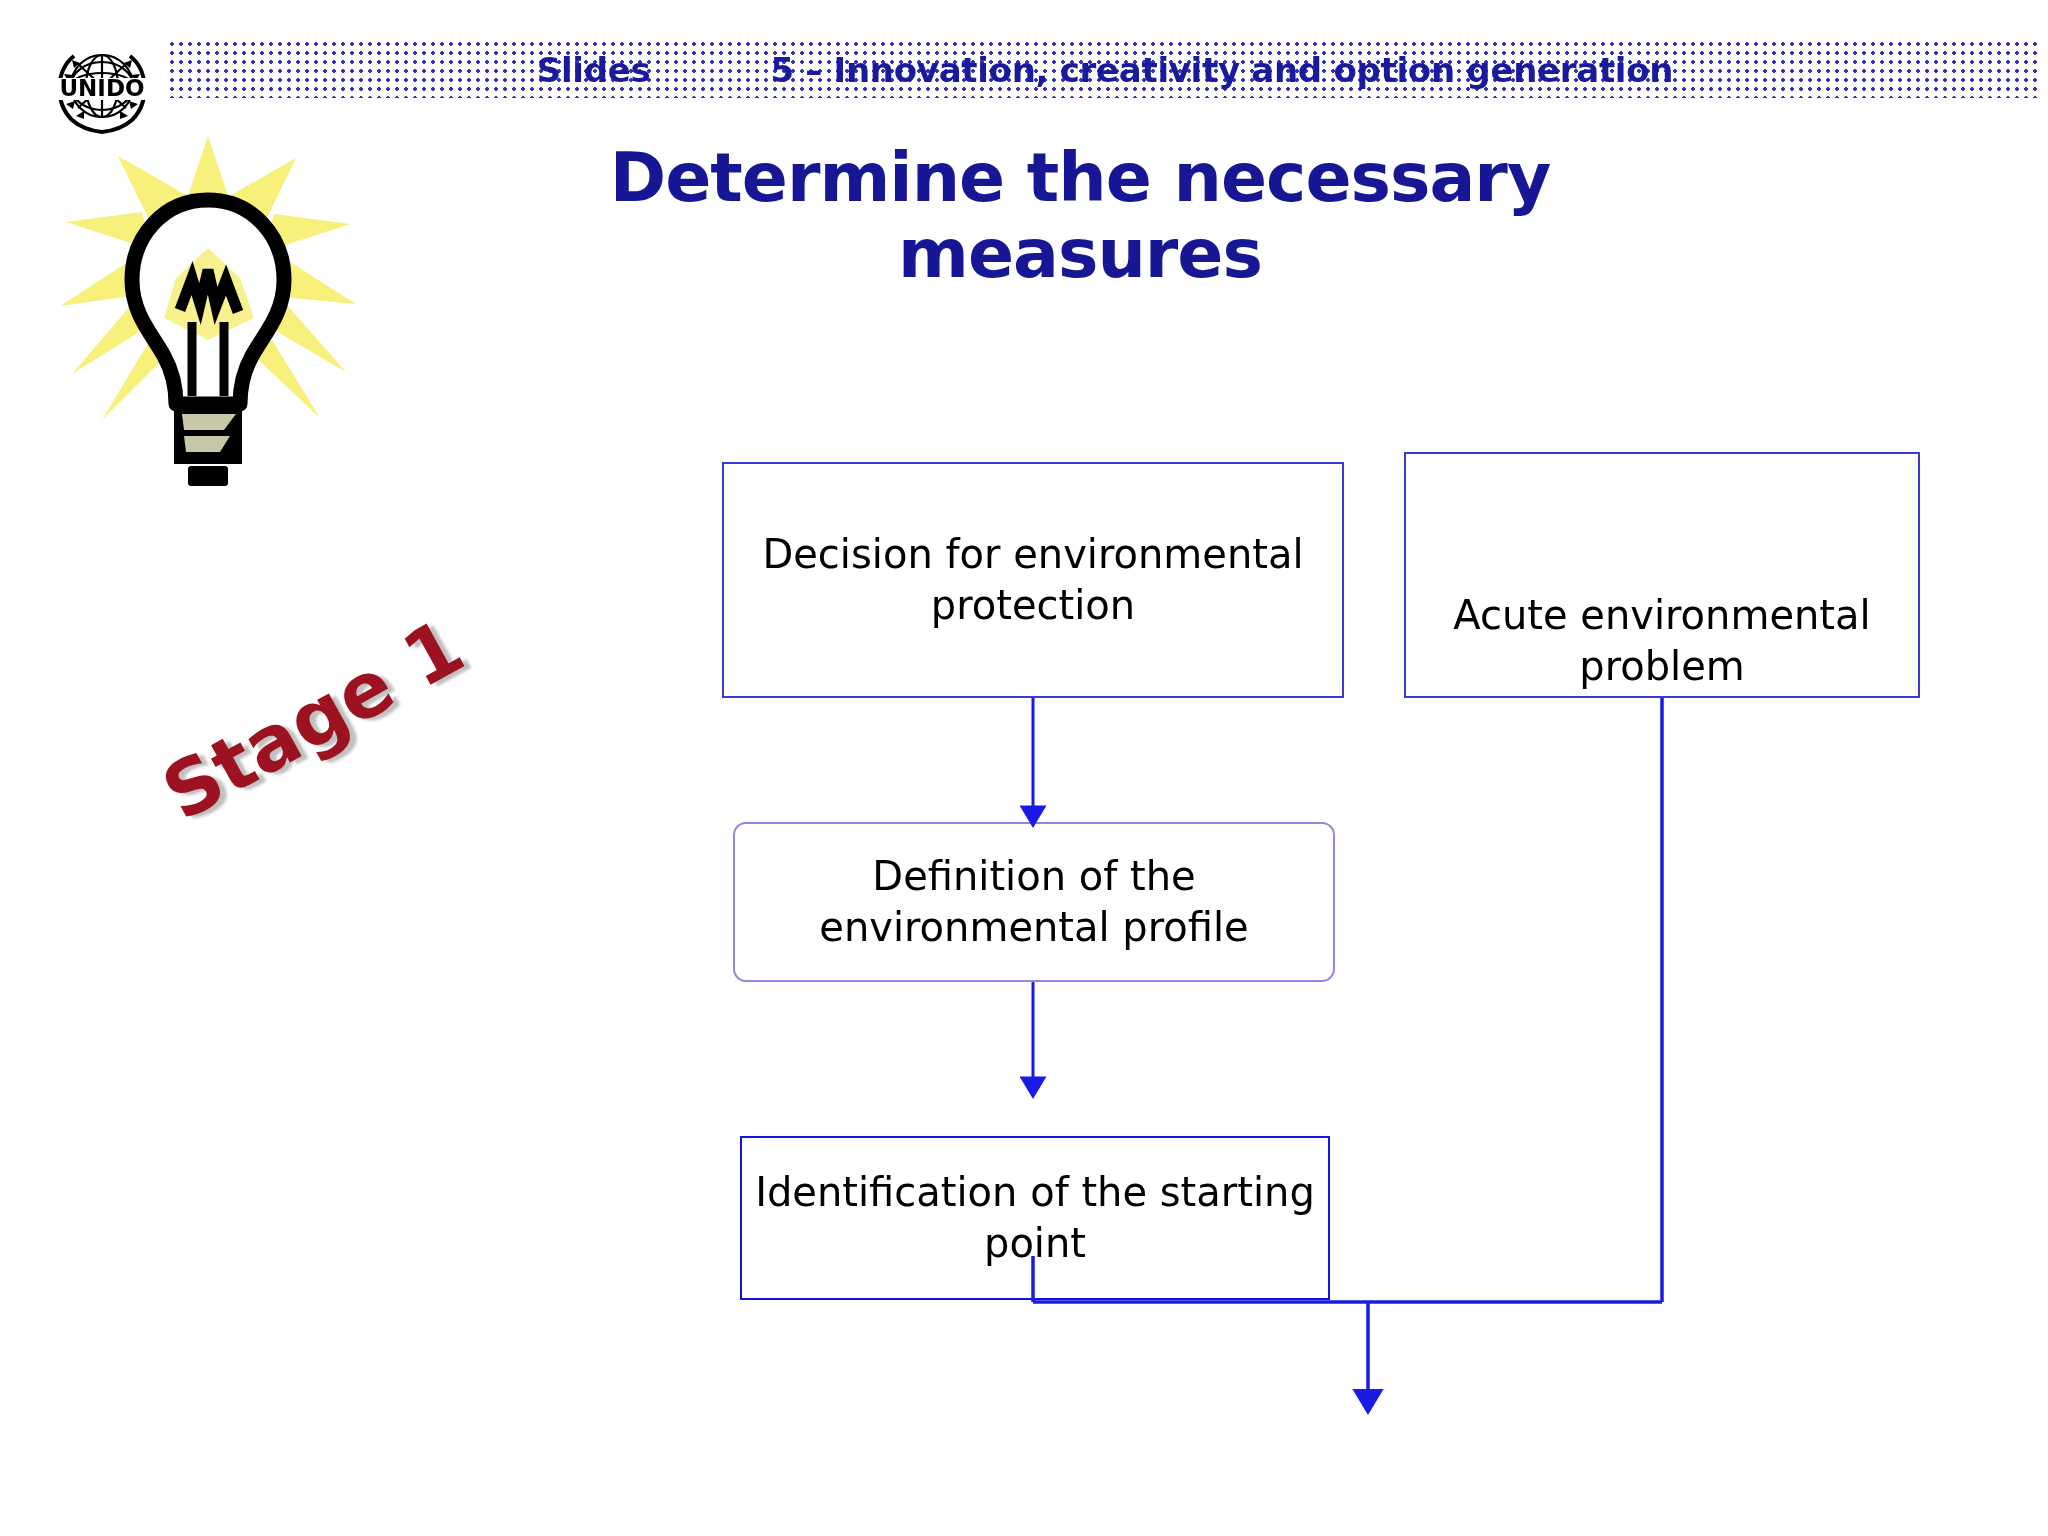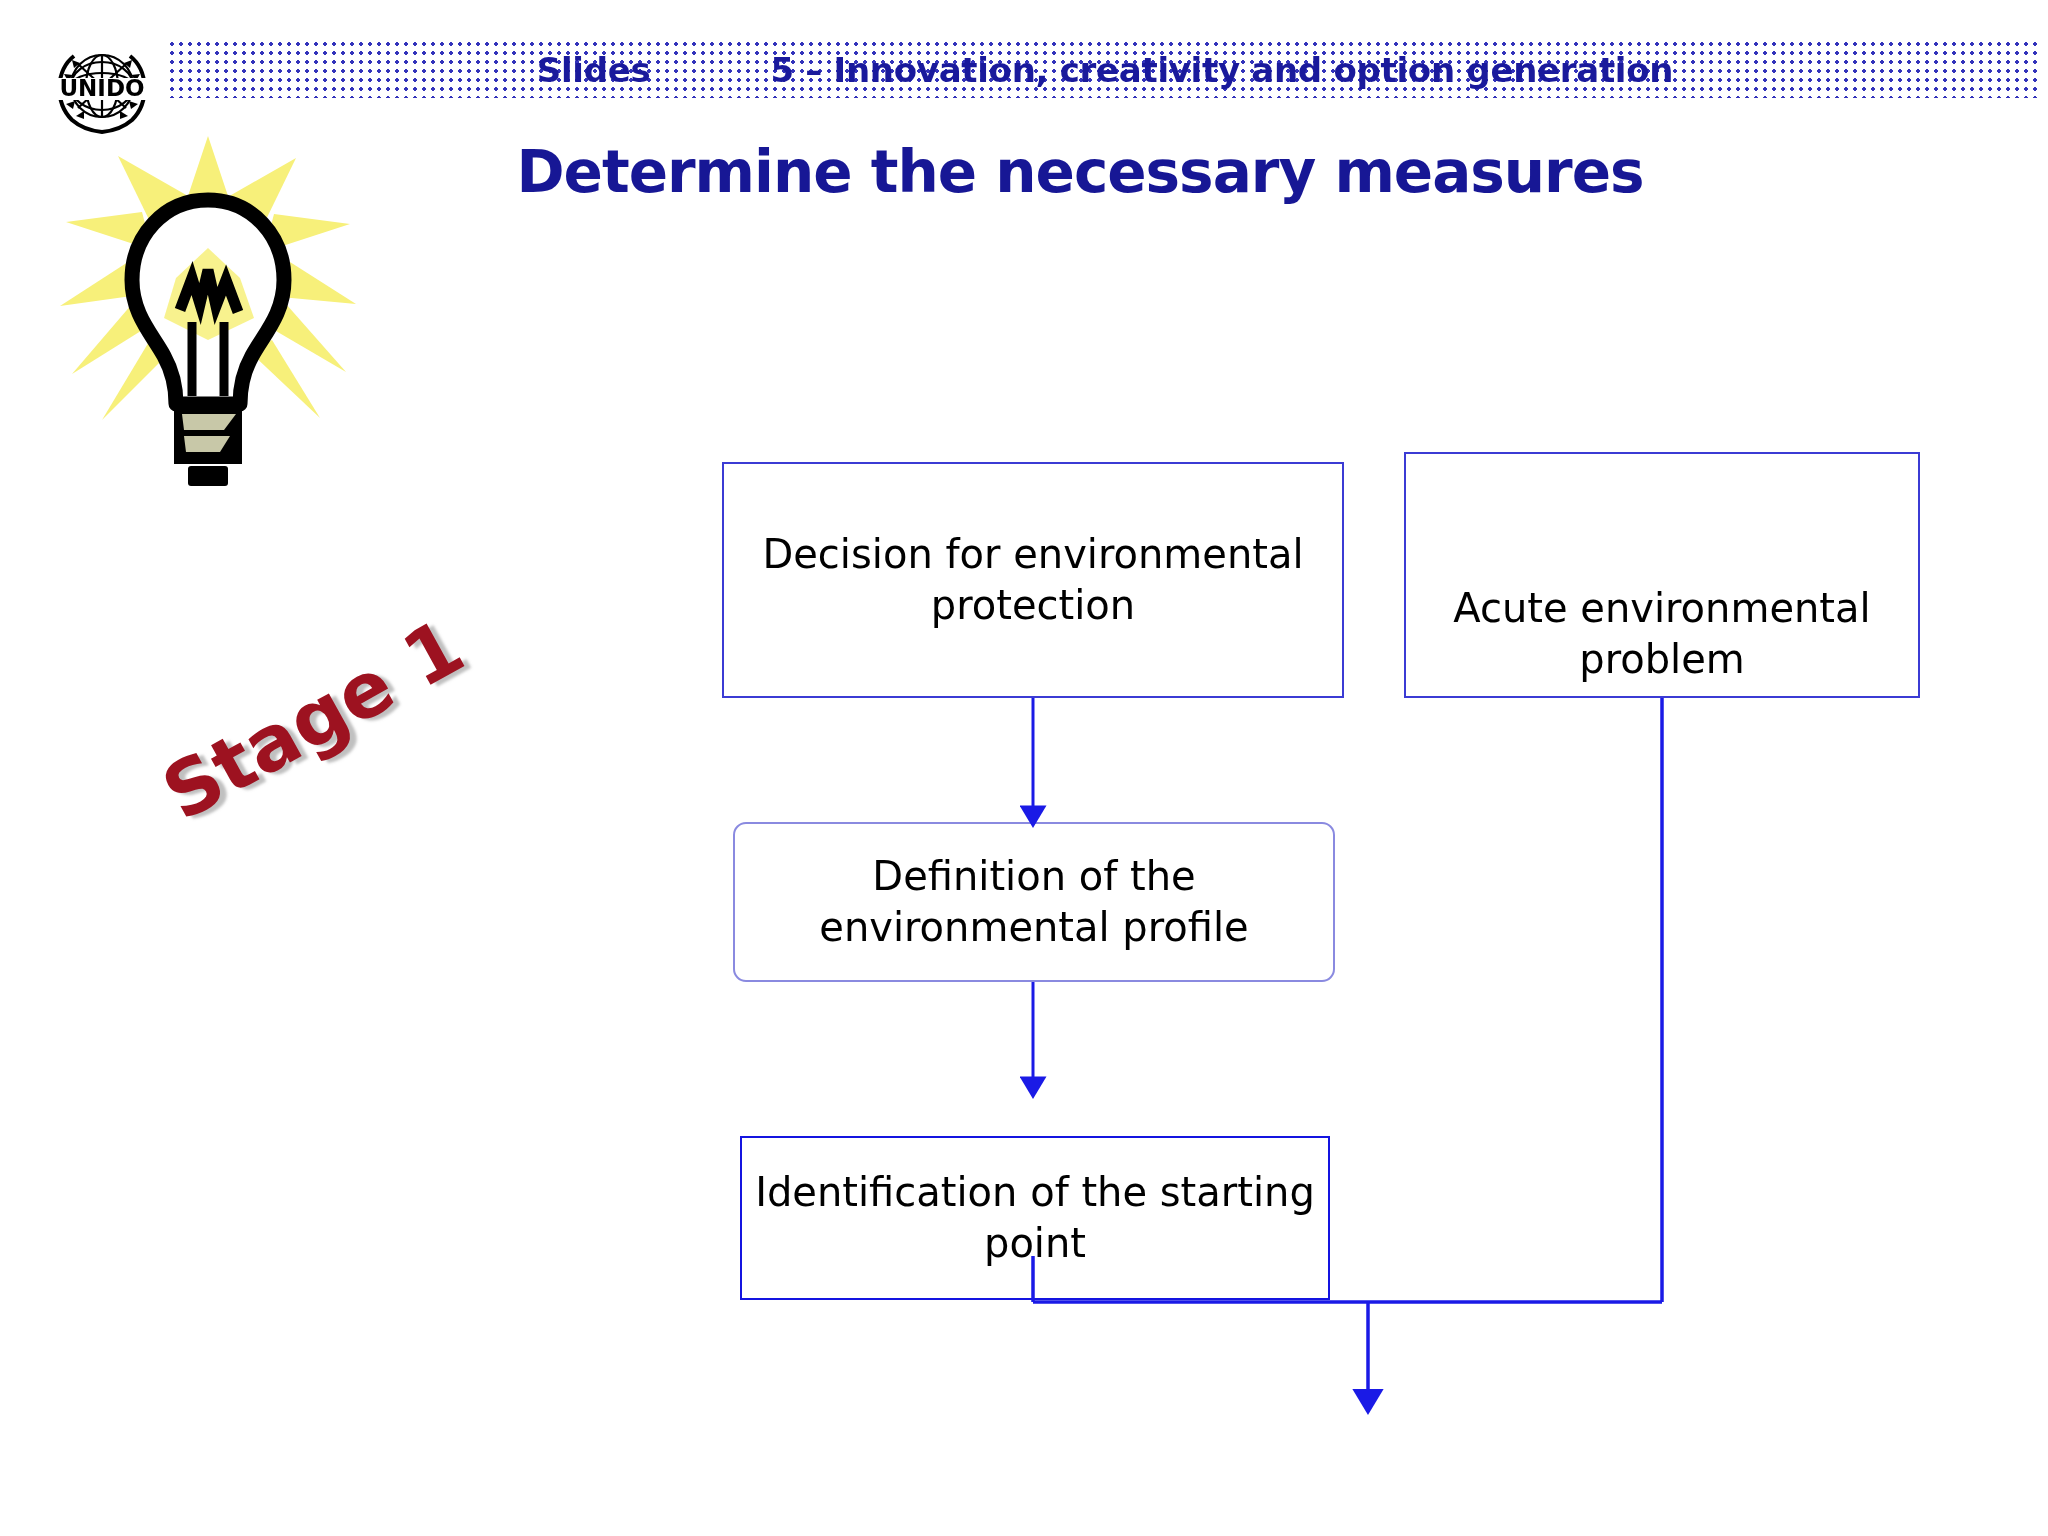--- a/index.html
+++ b/index.html
@@ -54,21 +54,21 @@
   }
 
   
   #slide-title {
     position: absolute;
     left: 430px;
     top: 140px;
     width: 1300px;
     text-align: center;
     color: #171795;
-    font-size: 58px;
+    font-size: 68px;
     font-weight: bold;
     line-height: 1.12;
     font-family: "DejaVu Sans", sans-serif;
     letter-spacing: -1px;
   }
 
   
   #lightbulb {
     position: absolute;
     left: 58px;
@@ -100,21 +100,21 @@
     background: #ffffff;
     border: 2px solid;
     display: flex;
     align-items: center;
     justify-content: center;
     text-align: center;
     color: #000000;
     font-size: 40px;
     line-height: 1.28;
     font-family: "DejaVu Sans", sans-serif;
-    padding: 11px 10px;
+    padding: 4px 10px;
   }
 
   #box-decision {
     left: 722px; top: 462px; width: 622px; height: 236px;
     border-color: #3b3bd4;
   }
   #box-acute {
     left: 1404px; top: 452px; width: 516px; height: 246px;
     border-color: #3b3bd4;
     align-items: flex-end;

